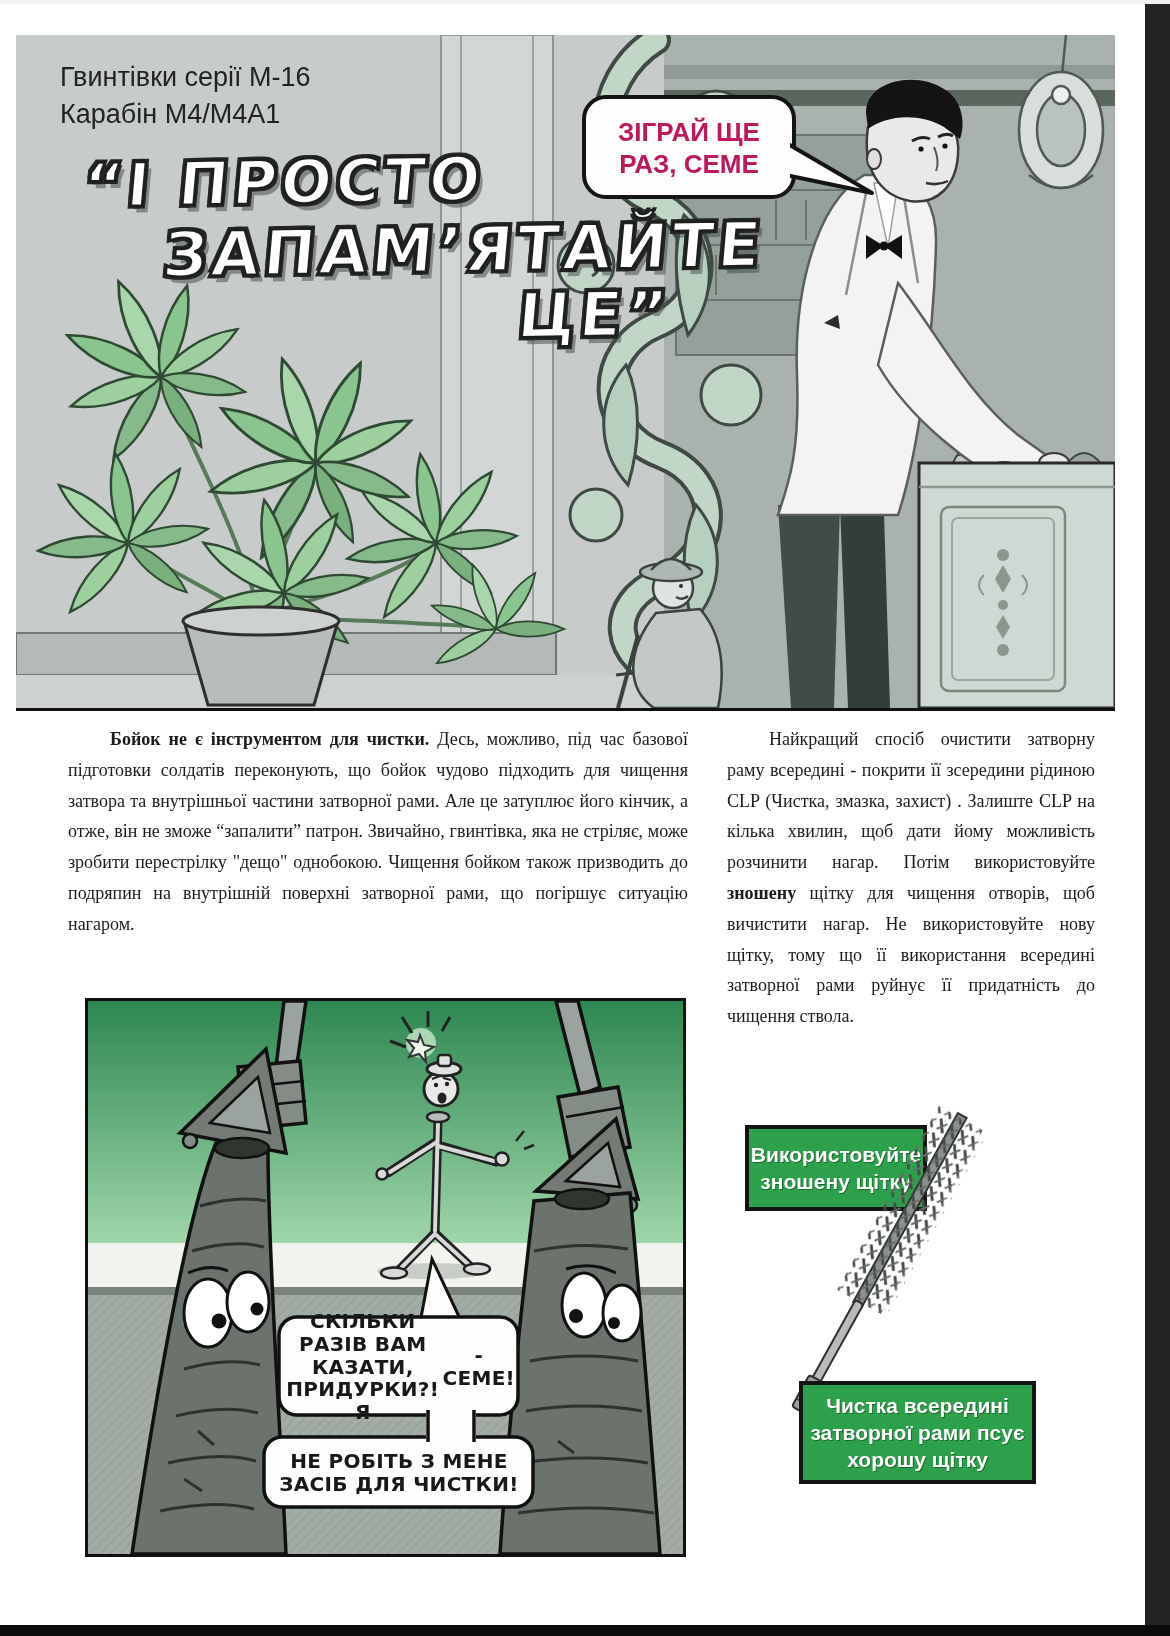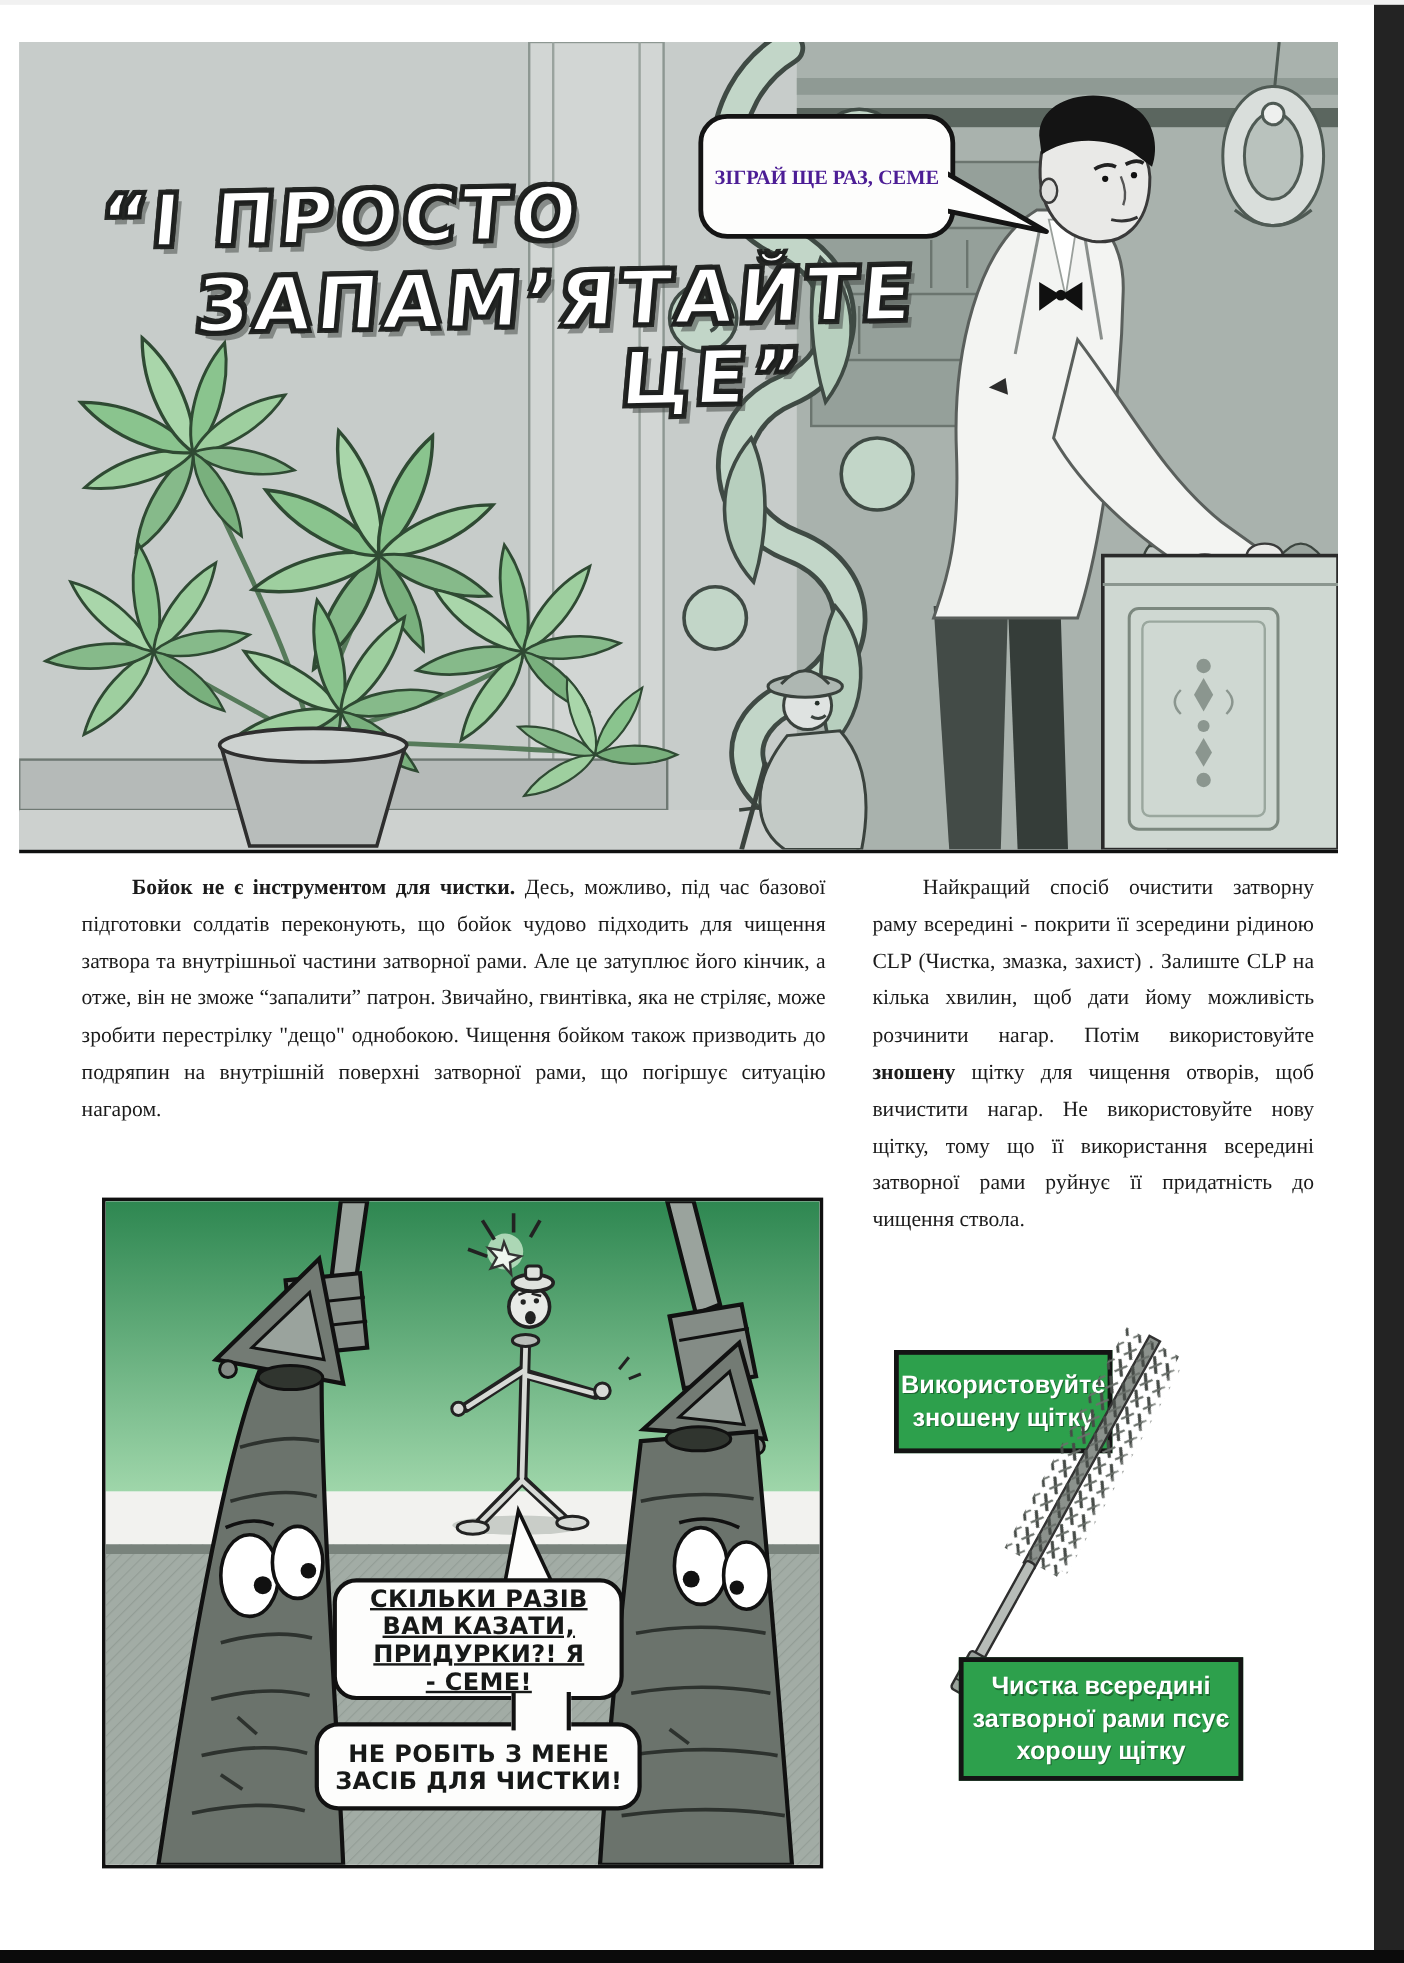--- a/index.html
+++ b/index.html
@@ -17,37 +17,37 @@
        font-family:"Liberation Sans",sans-serif;}
   .comic-title{position:absolute;font-family:"DejaVu Sans",sans-serif;font-weight:bold;color:#fff;
        letter-spacing:4px;transform:skewX(-6deg) rotate(-1deg);white-space:nowrap;
        -webkit-text-stroke:2.5px #1d1f1e;
        text-shadow:-3px -3px 0 #242624,3px -3px 0 #242624,-3px 3px 0 #242624,3px 3px 0 #242624,
                    6px 7px 0 rgba(75,80,77,.55);}
   .t1{left:68px;top:112px;font-size:60px;}
   .t2{left:148px;top:178px;font-size:62px;}
   .t3{left:502px;top:243px;font-size:62px;}
   .hero-bubble-text{position:absolute;left:572px;top:74px;width:202px;height:78px;display:flex;
-       align-items:center;justify-content:center;text-align:center;font-family:Liberation Serif, serif;
-       font-weight:bold;font-size:17px;line-height:1.25;color:#4c1d95;}
+       align-items:center;justify-content:center;text-align:center;font-family:Liberation Sans, sans-serif;
+       font-weight:bold;font-size:26px;line-height:1.25;color:#be185d;}
 
   
   .body-text{position:absolute;margin:0;font-family:"Liberation Serif",serif;font-size:18px;
        line-height:30.8px;text-align:justify;color:#1b1b1b;text-indent:42px;}
   .col-left{left:68px;top:724px;width:620px;}
   .col-right{left:712px;top:724px;width:368px;margin-left:15px;}
 
   
   .panel{position:absolute;left:85px;top:998px;width:595px;height:553px;border:3px solid #101010;
        background:#fff;}
   .panel svg{position:absolute;left:0;top:0;}
   .pb{position:absolute;display:flex;align-items:center;justify-content:center;text-align:center;
       font-family:"DejaVu Sans",sans-serif;font-weight:bold;color:#171918;font-size:20px;
       line-height:1.14;letter-spacing:.3px;}
-  .pb1{left:195px;top:322px;width:232px;height:88px;flex-direction:column;text-decoration:underline;}
+  .pb1{left:195px;top:322px;width:232px;height:88px;}
   .pb2{left:180px;top:442px;width:262px;height:60px;}
 
   
   .badge{position:absolute;border:4px solid #141414;display:flex;align-items:center;
       justify-content:center;text-align:center;color:#ffffff;font-weight:bold;
       font-family:"Liberation Sans",sans-serif;font-size:21px;line-height:1.3;
       text-shadow:1px 1px 0 rgba(0,0,0,.35);}
   .badge1{left:745px;top:1125px;width:174px;height:78px;}
   .badge2{left:799px;top:1381px;width:229px;height:95px;}
 
@@ -265,20 +265,24 @@
         <ellipse cx="245" cy="586" rx="78" ry="14" fill="#cdd2d0" stroke="#2e2e2e" stroke-width="3"></ellipse>
       </g>
 
       <g>
         <rect x="568" y="62" width="210" height="100" rx="22" fill="#fdfdfc" stroke="#141414" stroke-width="4"></rect>
         <path d="M760,102 L856,158 L760,138 Z" fill="#fdfdfc" stroke="#141414" stroke-width="4" stroke-linejoin="round"></path>
         <rect x="742" y="98" width="32" height="48" fill="#fdfdfc"></rect>
       </g>
     </svg>
 
+    <div class="hdr">
+      <div>Гвинтівки серії М-16</div>
+      <div>Карабін М4/М4А1</div>
+    </div>
     <div class="comic-title t1">“І ПРОСТО</div>
     <div class="comic-title t2">ЗАПАМ’ЯТАЙТЕ</div>
     <div class="comic-title t3">ЦЕ”</div>
     <div class="hero-bubble-text">ЗІГРАЙ ЩЕ РАЗ, СЕМЕ</div>
   </div>
 
   <p class="body-text col-left"><b>Бойок не є інструментом для чистки.</b><span> Десь, можливо, під час базової підготовки солдатів переконують, що бойок чудово підходить для чищення затвора та внутрішньої частини затворної рами. Але це затуплює його кінчик, а отже, він не зможе “запалити” патрон. Звичайно, гвинтівка, яка не стріляє, може зробити перестрілку "дещо" однобокою. Чищення бойком також призводить до подряпин на внутрішній поверхні затворної рами, що погіршує ситуацію нагаром.</span></p>
 
   <p class="body-text col-right"><span>Найкращий спосіб очистити затворну раму всередині - покрити її зсередини рідиною CLP (Чистка, змазка, захист) . Залиште CLP на кілька хвилин, щоб дати йому можливість розчинити нагар. Потім використовуйте </span><b>зношену</b><span> щітку для чищення отворів, щоб вичистити нагар. Не використовуйте нову щітку, тому що її використання всередині затворної рами руйнує її придатність до чищення ствола.</span></p>
 

